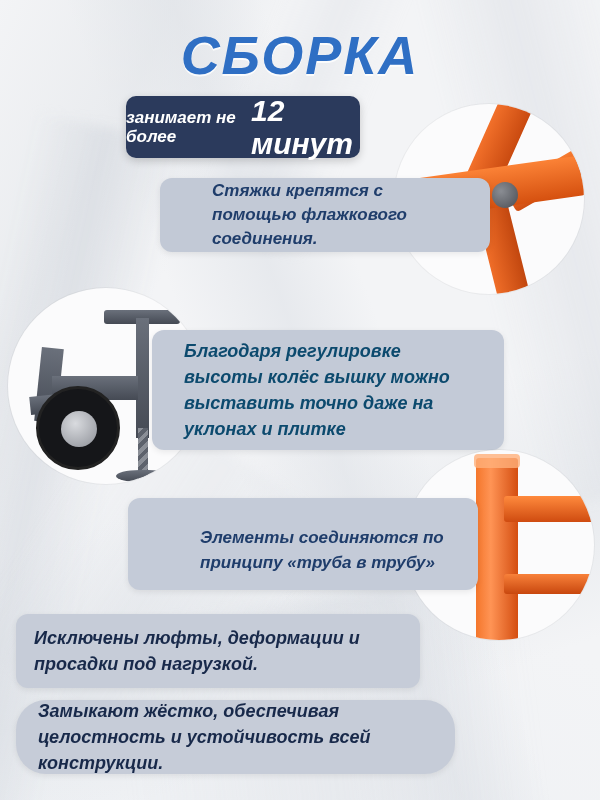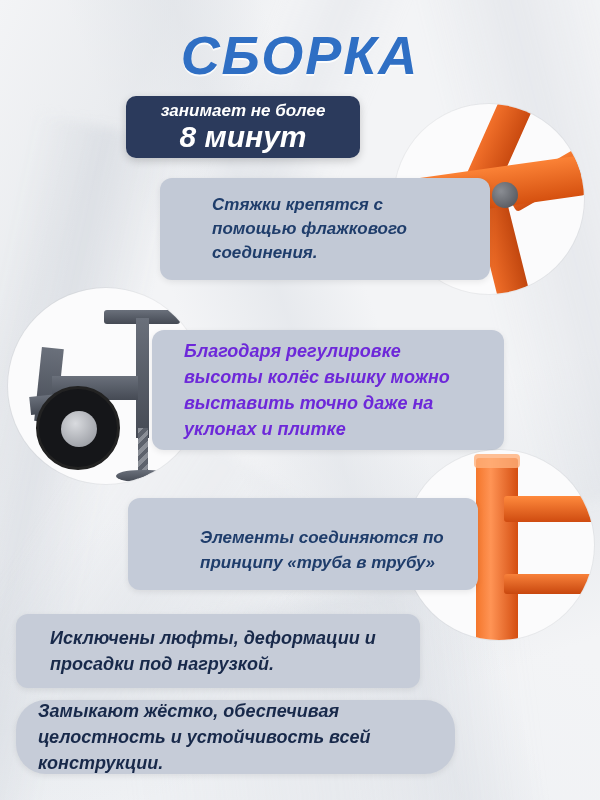--- a/index.html
+++ b/index.html
@@ -43,65 +43,65 @@
     text-shadow: 0 2px 0 rgba(255,255,255,.8);
   }
   .subtitle-box {
     position: absolute;
     left: 126px; top: 96px;
     width: 234px; height: 62px;
     background: #2b3a5c;
     border-radius: 10px;
     color: #ffffff;
     display: flex;
-    flex-direction: column;
+    flex-direction: row;
     align-items: center;
     justify-content: center;
     box-shadow: 0 3px 8px rgba(0,0,0,.18);
   }
   .subtitle-small { font-size: 17px; font-weight: bold; line-height: 19px; }
   .subtitle-big { font-size: 30px; font-weight: bold; line-height: 33px; }
 
   .bubble {
     position: absolute;
     background: #c7cdd9;
     border-radius: 12px;
     color: #1f2d4a;
     font-weight: bold;
     display: flex;
     align-items: center;
     box-shadow: 0 2px 6px rgba(0,0,0,.08);
   }
   .bubble span { display: block; width: 100%; }
 
   .b1 {
-    left: 160px; top: 178px; width: 330px; height: 102px;
+    left: 160px; top: 178px; width: 330px; height: 74px;
     font-size: 17px; line-height: 24px;
     padding: 0 24px 0 52px;
     background: #c2c9d6;
   }
   .b1 span { color: #1f3d6b; }
   .b2 {
     left: 152px; top: 330px; width: 352px; height: 120px;
     font-size: 18px; line-height: 26px;
     padding: 0 22px 0 32px;
     background: #c3cad7;
   }
-  .b2 span { color: #6d28d9; }
+  .b2 span { color: #0c4a6e; }
   .b3 {
     left: 128px; top: 498px; width: 350px; height: 92px;
     font-size: 17px; line-height: 25px;
     padding: 12px 24px 0 72px;
     background: #c4cbd8;
   }
   .b3 span { color: #1f3d6b; }
   .b4 {
     left: 16px; top: 614px; width: 404px; height: 74px;
     font-size: 18px; line-height: 26px;
-    padding: 0 34px;
+    padding: 0 18px;
     background: #c6ccd8;
   }
   .b4 span { color: #18294a; }
   .b5 {
     left: 16px; top: 700px; width: 439px; height: 74px;
     font-size: 18px; line-height: 26px;
     padding: 0 22px;
     background: #c6ccd8;
     border-radius: 30px;
   }
@@ -203,21 +203,21 @@
   <div class="fold f1"></div>
   <div class="fold f2"></div>
   <div class="fold f3"></div>
   <div class="fold f4"></div>
   <div class="fold f5"></div>
 
   <div class="title">СБОРКА</div>
 
   <div class="subtitle-box">
     <div class="subtitle-small">занимает не более</div>
-    <div class="subtitle-big">8 минут</div>
+    <div class="subtitle-big">12 минут</div>
   </div>
 
   <div class="photo p1">
     <div class="inner">
       <div class="o-bar bar-d"></div>
       <div class="o-bar bar-v1"></div>
       <div class="o-bar bar-v2"></div>
       <div class="o-bar bar-main"></div>
       <div class="hub"></div>
     </div>

